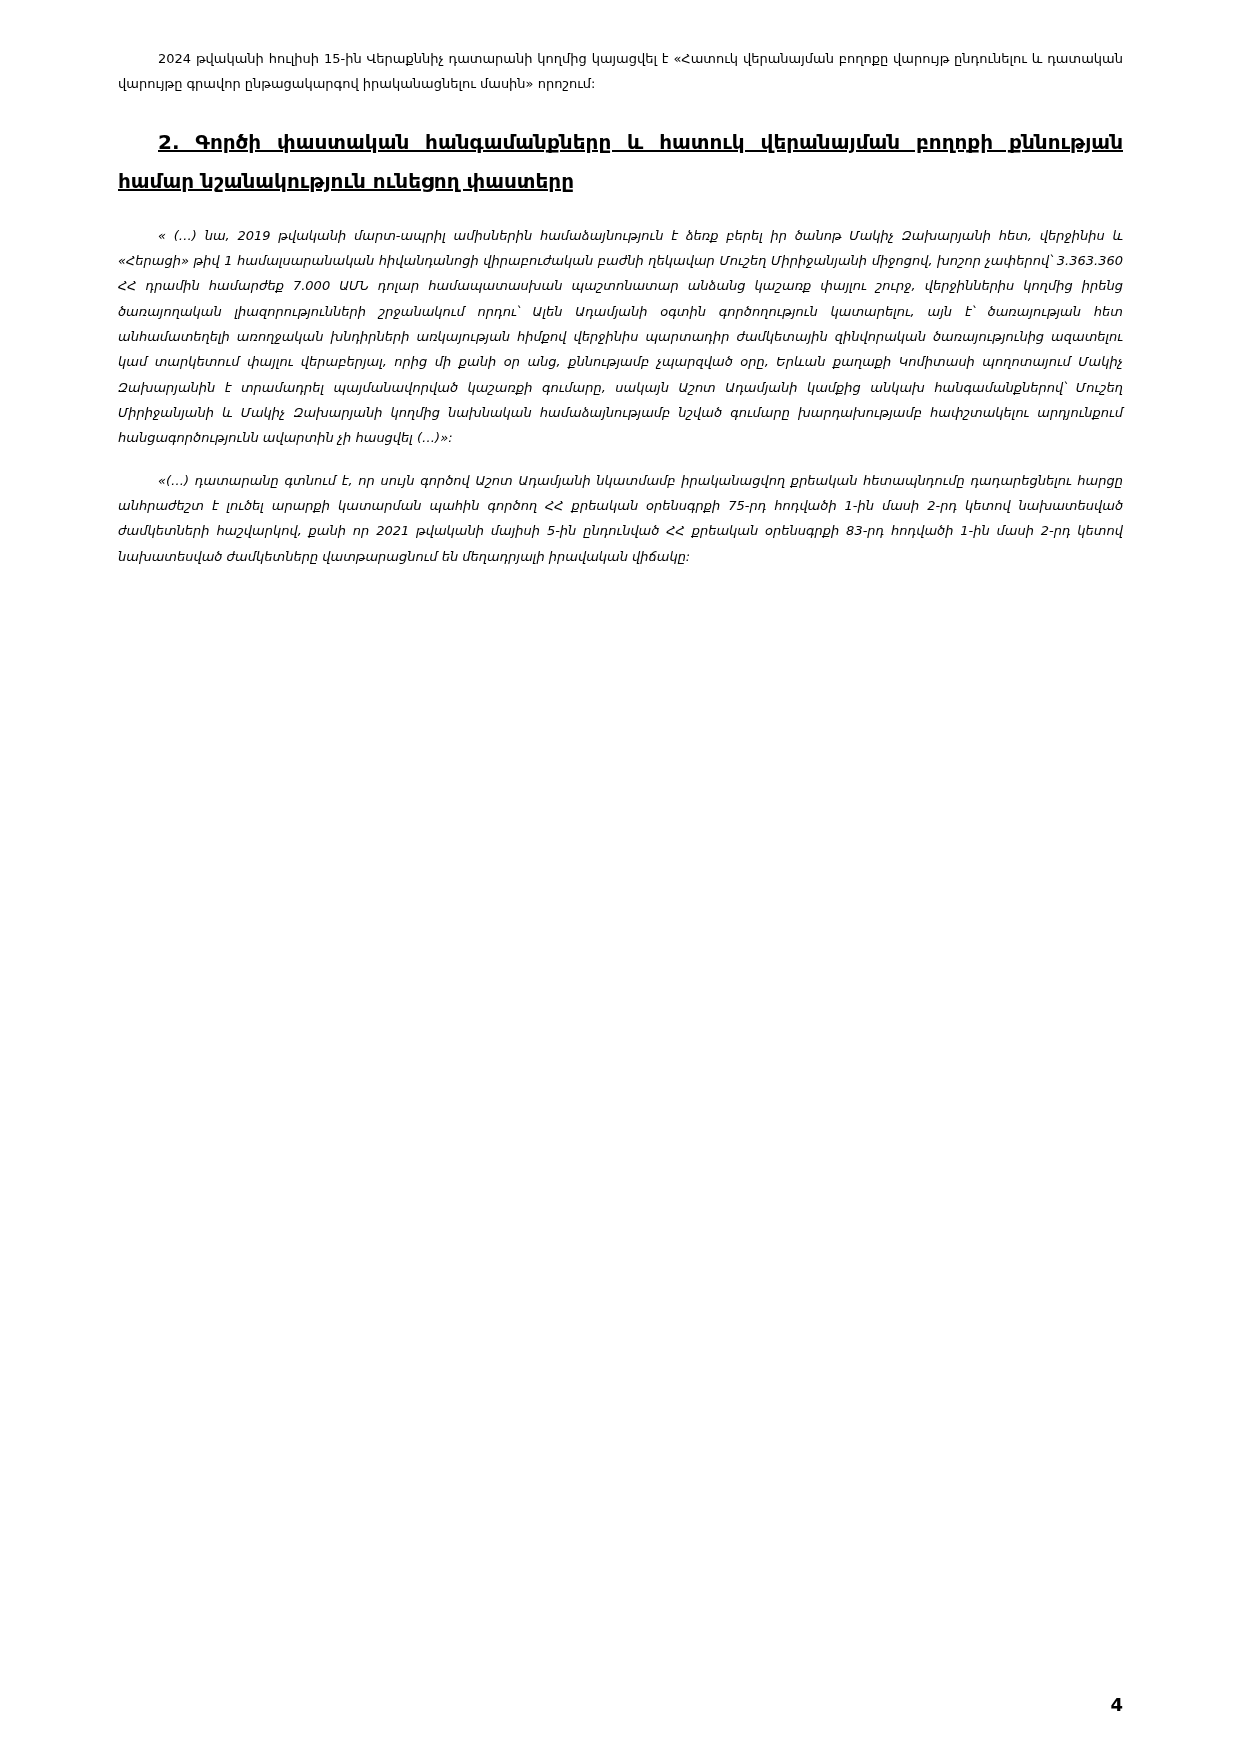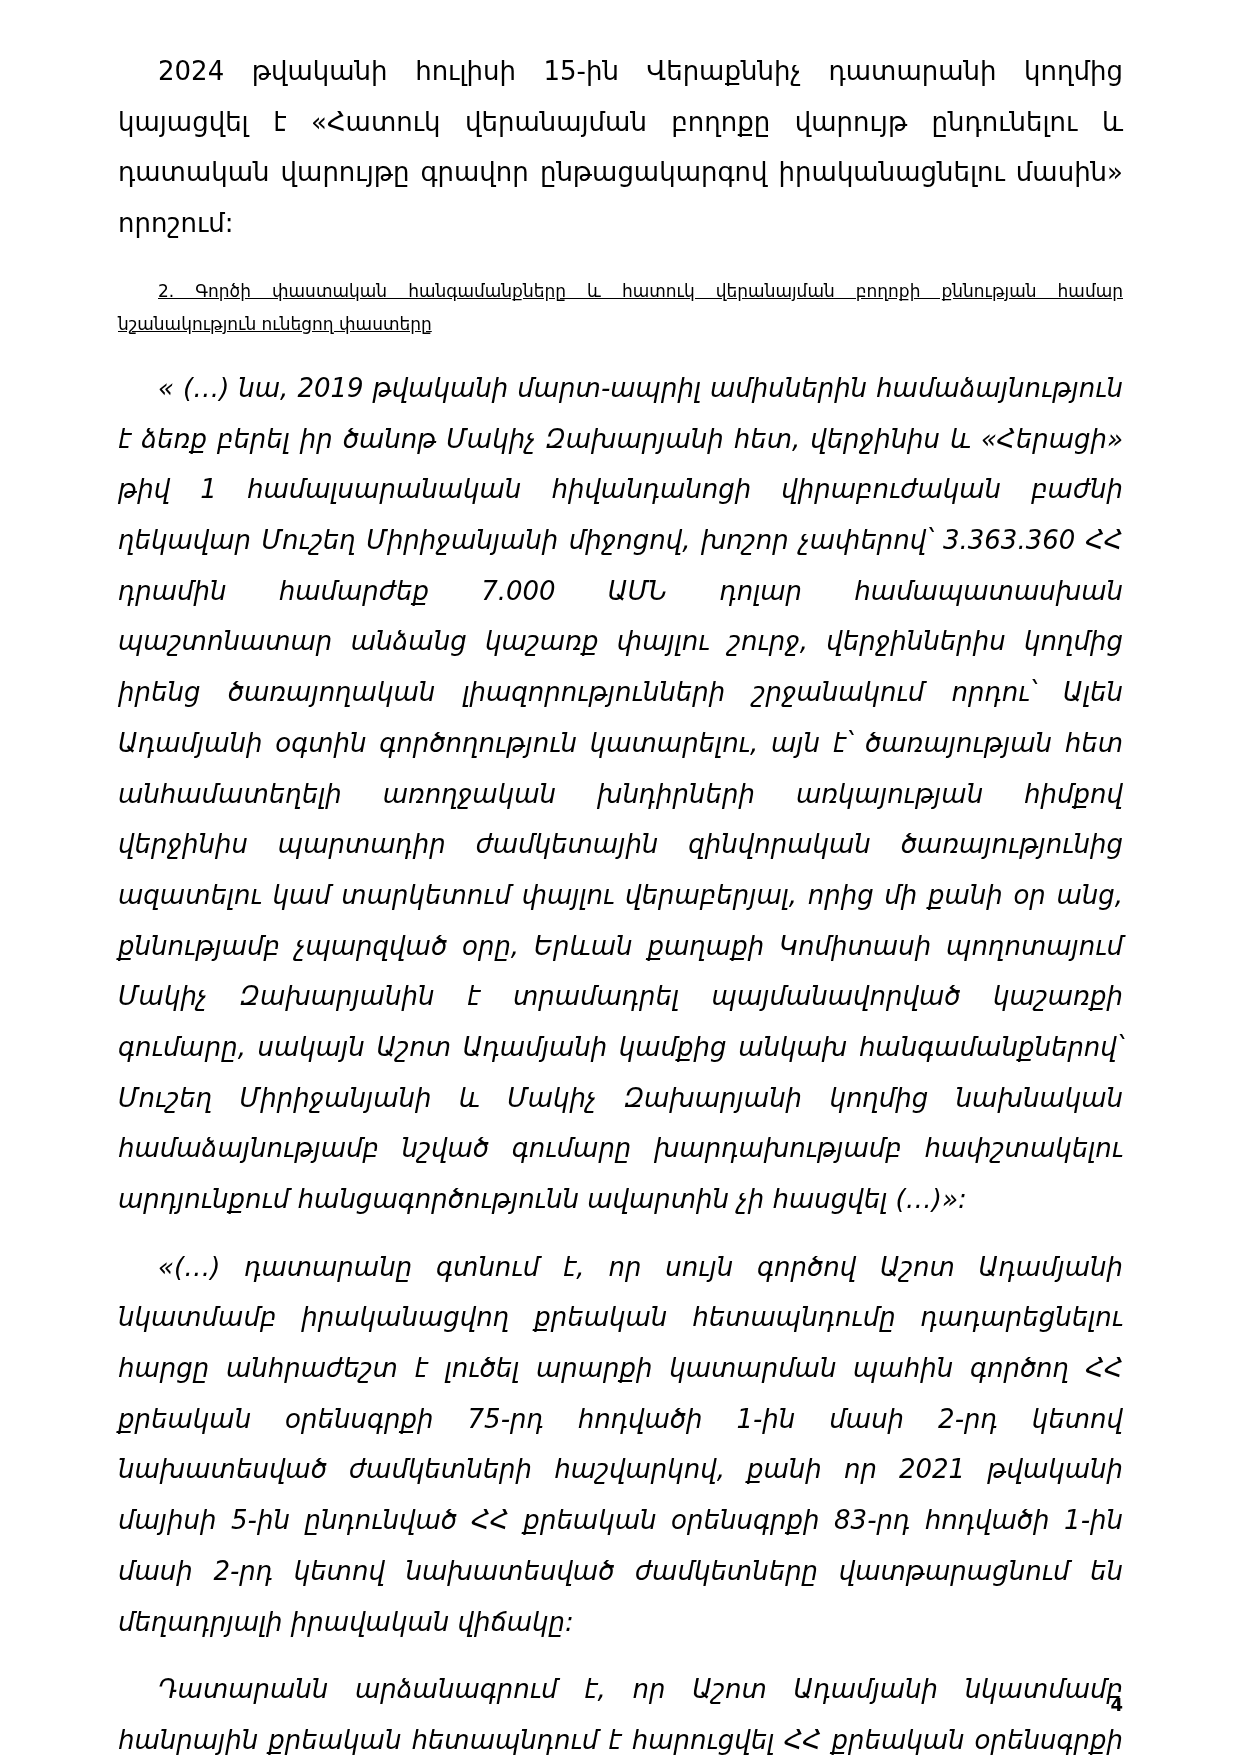--- a/index.html
+++ b/index.html
@@ -12,38 +12,38 @@
     width: 1241px;
     height: 1755px;
     margin: 0 auto;
     background: #ffffff;
     box-sizing: border-box;
     padding: 46px 118px 40px 118px;
     font-family: "DejaVu Sans", "Liberation Sans", sans-serif;
     color: #000000;
   }
   .body-text {
-    font-size: 26px;
+    font-size: 13px;
     line-height: 1.95;
     text-align: justify;
     text-justify: inter-word;
     margin: 0 0 17px 0;
     text-indent: 40px;
     hyphens: none;
   }
   .italic {
     font-style: italic;
   }
   .bold {
     font-weight: bold;
   }
   .heading {
-    font-size: 17px;
+    font-size: 20px;
     line-height: 1.95;
-    font-weight: normal;
+    font-weight: bold;
     text-decoration: underline;
     text-align: justify;
     text-justify: inter-word;
     margin: 26px 0 22px 0;
     text-indent: 40px;
   }
   .quote {
     text-indent: 40px;
     font-style: italic;
   }
@@ -64,17 +64,16 @@
   <p class="body-text">2024 թվականի հուլիսի 15-ին Վերաքննիչ դատարանի կողմից կայացվել է «Հատուկ վերանայման բողոքը վարույթ ընդունելու և դատական վարույթը գրավոր ընթացակարգով իրականացնելու մասին» որոշում:</p>
 
   <p class="heading">2. Գործի փաստական հանգամանքները և հատուկ վերանայման բողոքի քննության համար նշանակություն ունեցող փաստերը</p>
 
 
   <p class="body-text italic quote">« (…) նա, 2019 թվականի մարտ-ապրիլ ամիսներին համաձայնություն է ձեռք բերել իր ծանոթ Մակիչ Զախարյանի հետ, վերջինիս և «Հերացի» թիվ 1 համալսարանական հիվանդանոցի վիրաբուժական բաժնի ղեկավար Մուշեղ Միրիջանյանի միջոցով, խոշոր չափերով՝ 3.363.360 ՀՀ դրամին համարժեք 7.000 ԱՄՆ դոլար համապատասխան պաշտոնատար անձանց կաշառք փայլու շուրջ, վերջիններիս կողմից իրենց ծառայողական լիազորությունների շրջանակում որդու՝ Ալեն Ադամյանի օգտին գործողություն կատարելու, այն է՝ ծառայության հետ անհամատեղելի առողջական խնդիրների առկայության հիմքով վերջինիս պարտադիր ժամկետային զինվորական ծառայությունից ազատելու կամ տարկետում փայլու վերաբերյալ, որից մի քանի օր անց, քննությամբ չպարզված օրը, Երևան քաղաքի Կոմիտասի պողոտայում Մակիչ Զախարյանին է տրամադրել պայմանավորված կաշառքի գումարը, սակայն Աշոտ Ադամյանի կամքից անկախ հանգամանքներով՝ Մուշեղ Միրիջանյանի և Մակիչ Զախարյանի կողմից նախնական համաձայնությամբ նշված գումարը խարդախությամբ հափշտակելու արդյունքում հանցագործությունն ավարտին չի հասցվել (…)»:</p>
 
 
   <p class="body-text italic quote">«(…) դատարանը գտնում է, որ սույն գործով Աշոտ Ադամյանի նկատմամբ իրականացվող քրեական հետապնդումը դադարեցնելու հարցը անհրաժեշտ է լուծել արարքի կատարման պահին գործող ՀՀ քրեական օրենսգրքի 75-րդ հոդվածի 1-ին մասի 2-րդ կետով նախատեսված ժամկետների հաշվարկով, քանի որ 2021 թվականի մայիսի 5-ին ընդունված ՀՀ քրեական օրենսգրքի 83-րդ հոդվածի 1-ին մասի 2-րդ կետով նախատեսված ժամկետները վատթարացնում են մեղադրյալի իրավական վիճակը:</p>
 
-  <p class="body-text italic quote">Դատարանն արձանագրում է, որ Աշոտ Ադամյանի նկատմամբ հանրային քրեական հետապնդում է հարուցվել ՀՀ քրեական օրենսգրքի 44-436-րդ հոդվածի 2-րդ մասի 2-րդ կետով, որը հանդիսանում է միջին ծանրության հանցանք:</p>
 
   <div class="page-number">4</div>
 
 </div>
 
 </body></html>

